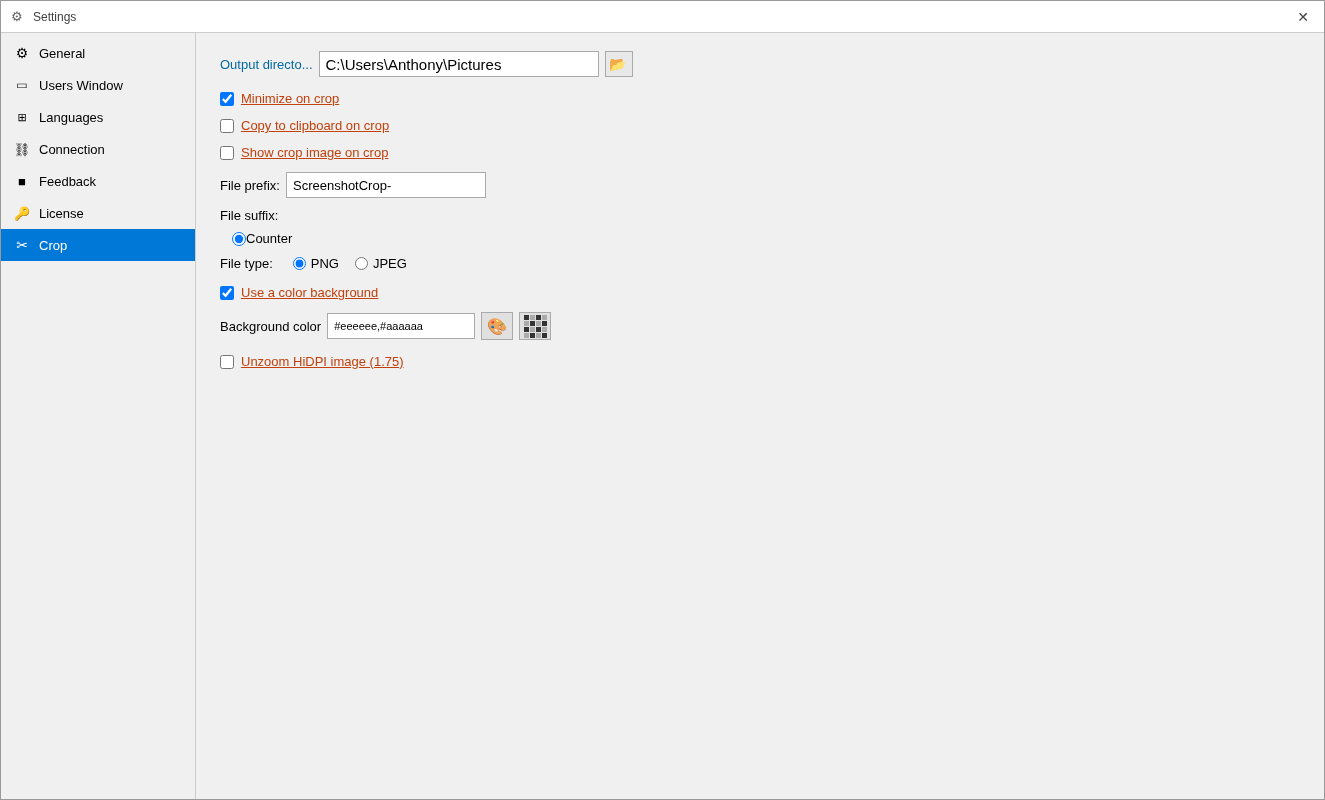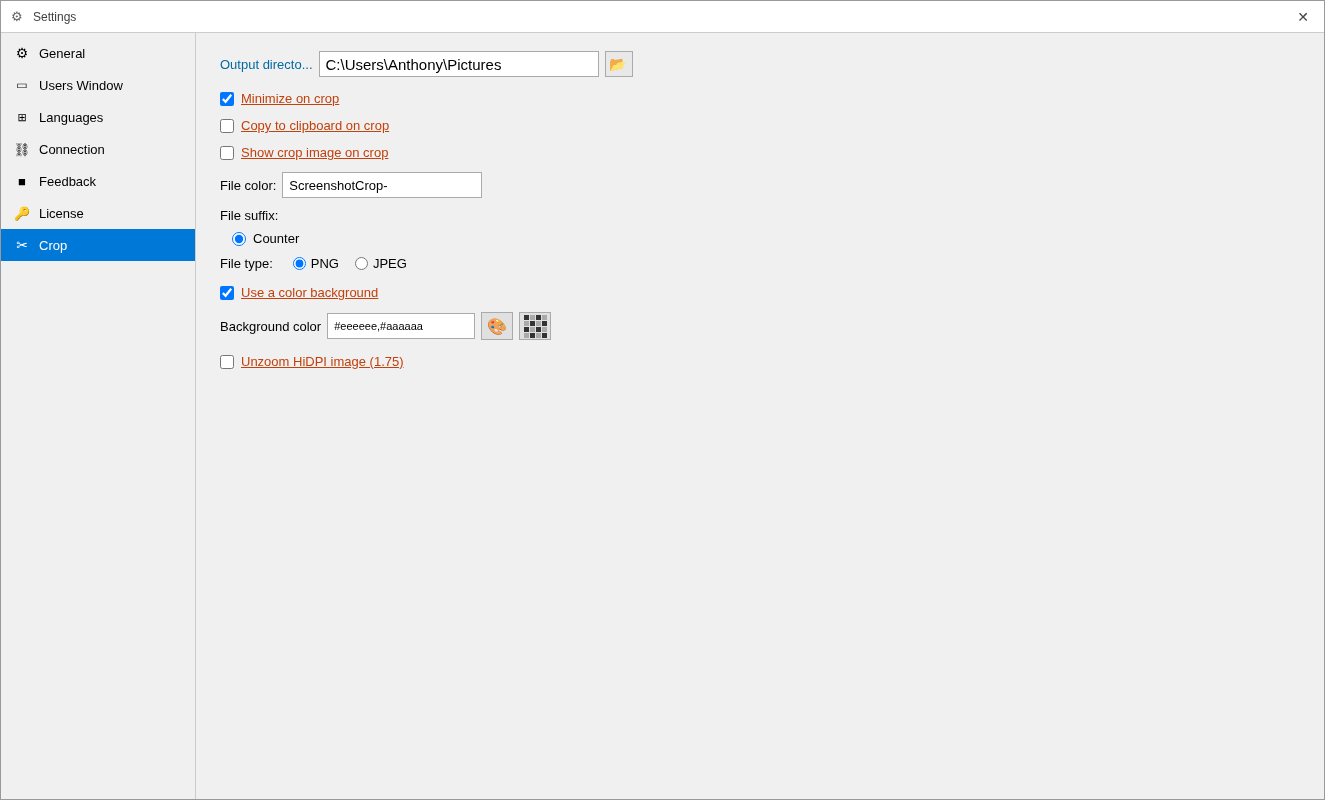--- a/index.html
+++ b/index.html
@@ -162,21 +162,20 @@
       padding: 2px 6px;
       font-size: 13px;
     }
     .suffix-label {
       margin-bottom: 8px;
       color: #000;
     }
     .radio-row {
       display: flex;
       align-items: center;
-      gap: 7px;
       margin-bottom: 10px;
     }
     .radio-row input[type="radio"] {
       width: 14px;
       height: 14px;
       cursor: pointer;
     }
     .radio-row label {
       cursor: pointer;
       color: #000;
@@ -323,21 +322,21 @@
         <input type="checkbox" id="copy-clipboard" style="">
         <label for="copy-clipboard">Copy to clipboard on crop</label>
       </div>
 
       <div class="checkbox-row">
         <input type="checkbox" id="show-crop" style="">
         <label for="show-crop">Show crop image on crop</label>
       </div>
 
       <div class="field-prefix-row">
-        <label>File color:</label>
+        <label>File prefix:</label>
         <input type="text" class="field-prefix-input" value="ScreenshotCrop-" style="">
       </div>
 
       <div class="suffix-label">File suffix:</div>
 
       <div class="radio-row" style="margin-top:8px;margin-left:12px;">
         <input type="radio" id="counter" name="suffix" checked="" style="">
         <label for="counter">Counter</label>
       </div>
 

